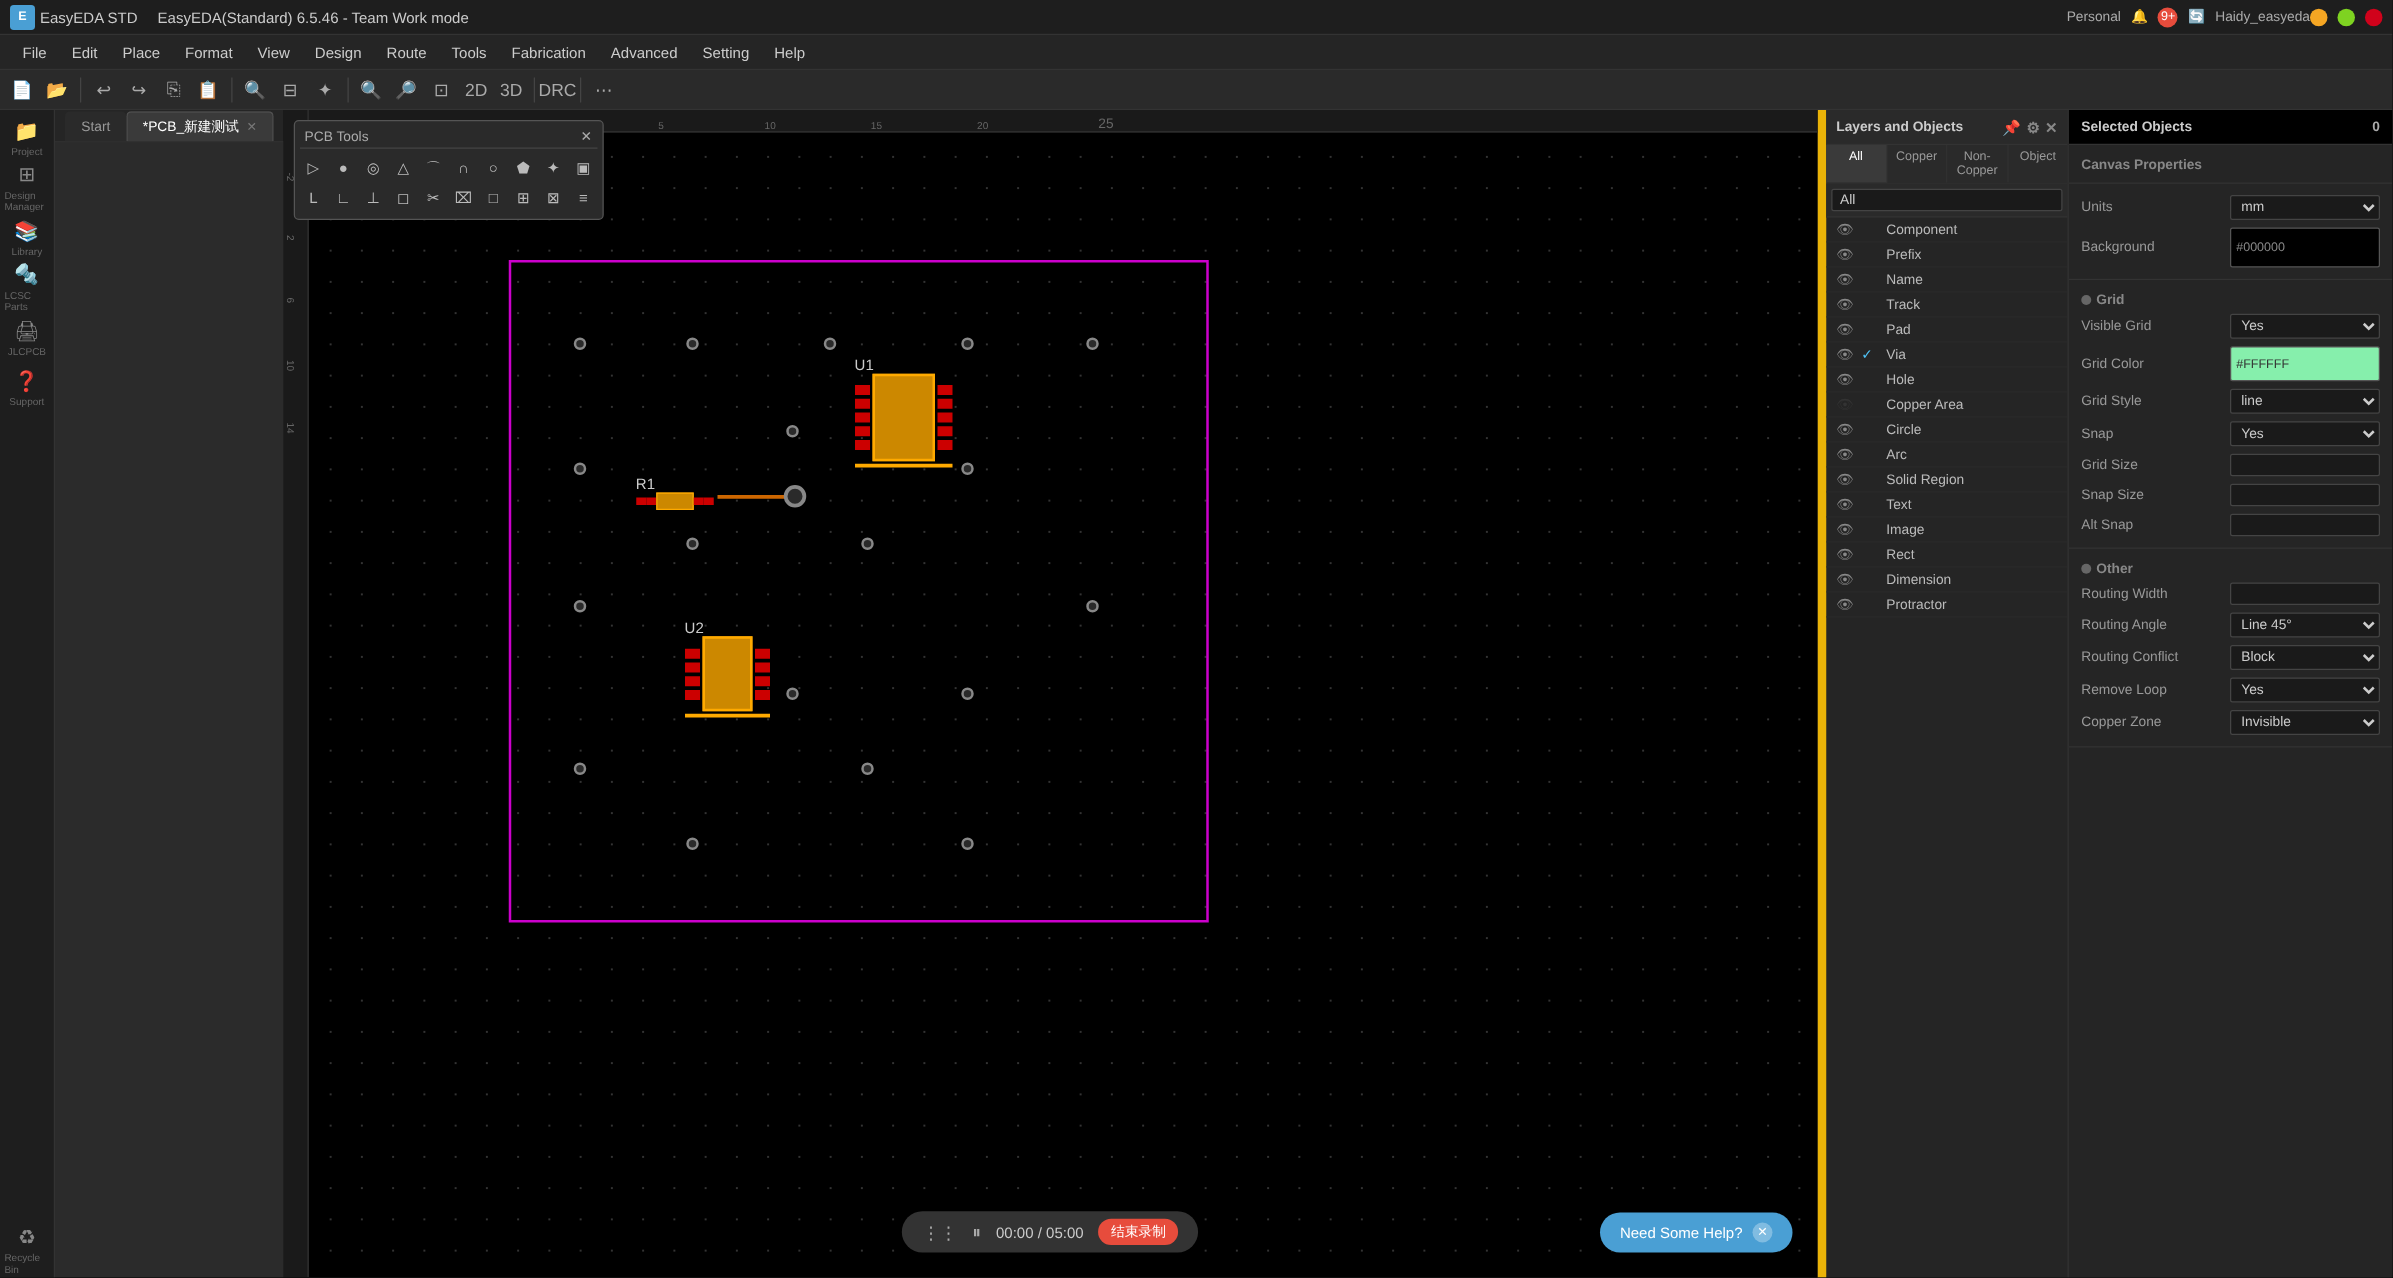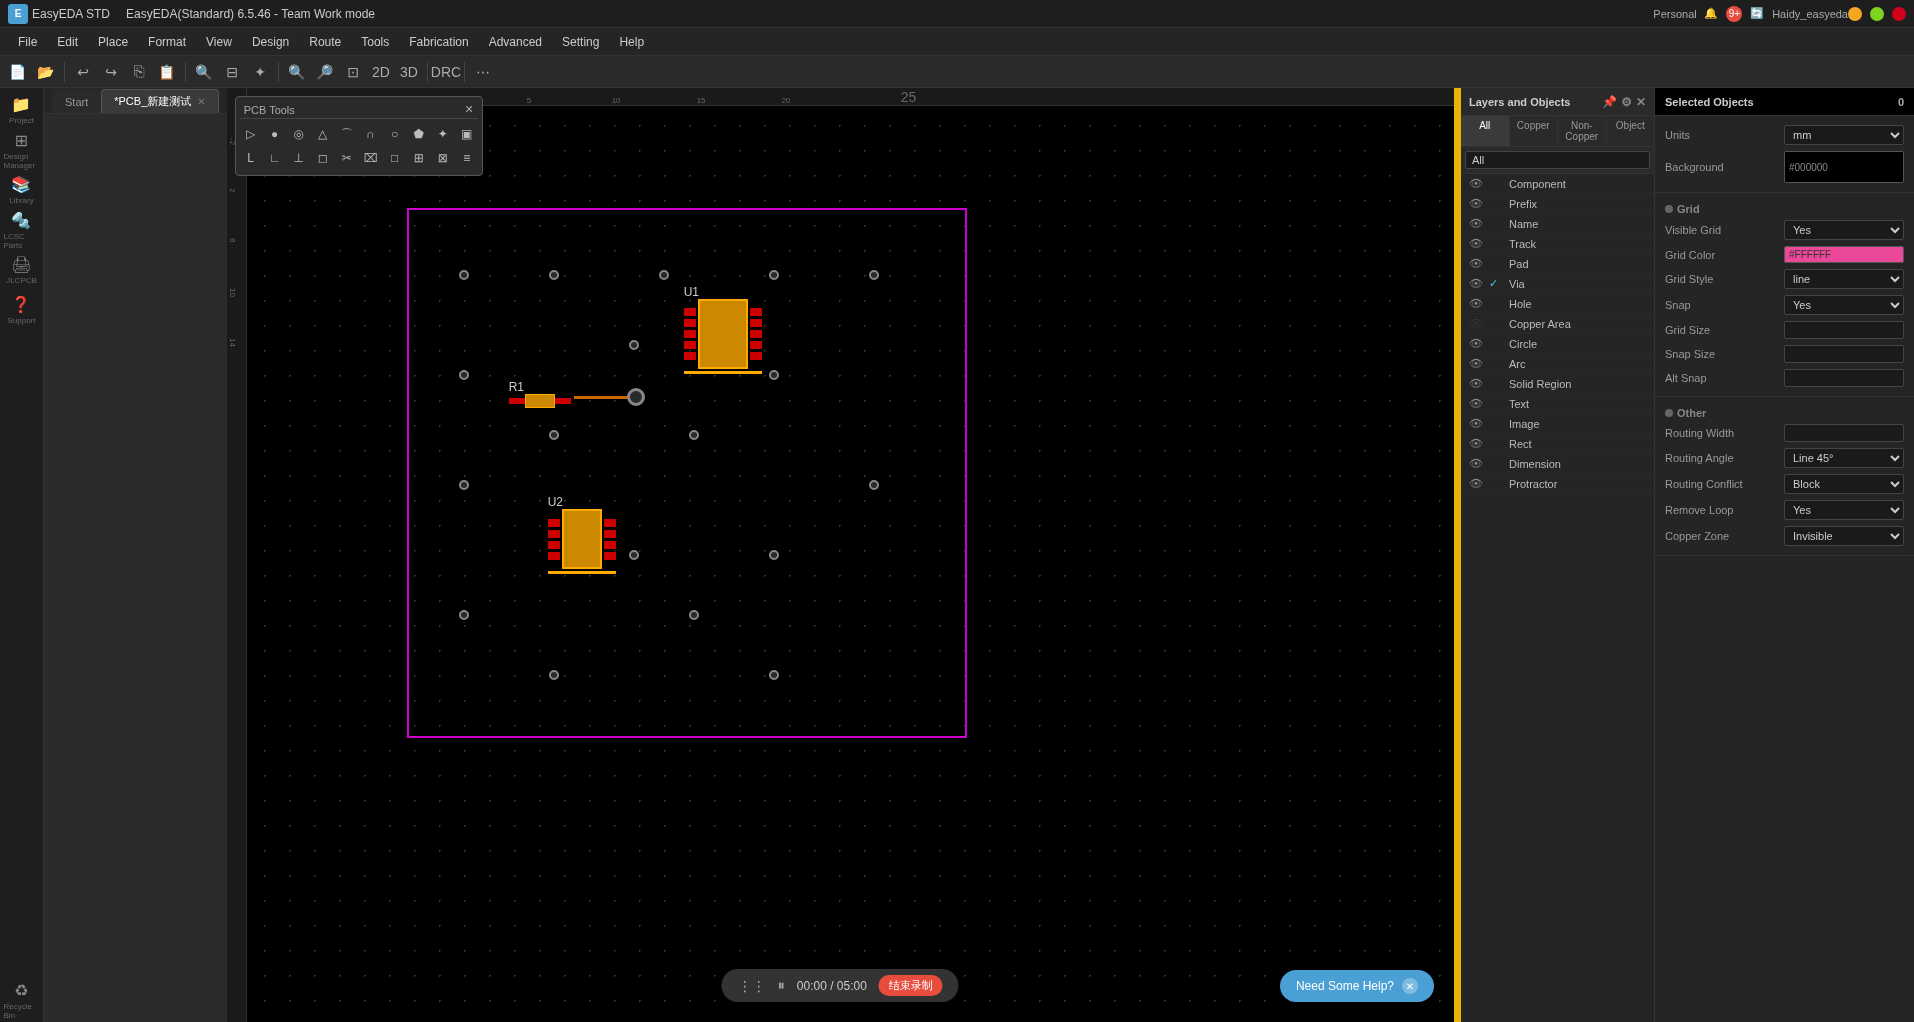--- a/index.html
+++ b/index.html
@@ -437,21 +437,21 @@
       <div id="canvas-bg"></div>
 
       <div id="ruler-h">
         <div style="position:absolute; left:0; top:0; right:0; bottom:0; display:flex; align-items:flex-end; padding:0 0 0 8px;">
           <span style="font-size:8px; color:#666; position:absolute; left:120px">-5</span>
           <span style="font-size:8px; color:#666; position:absolute; left:200px">0</span>
           <span style="font-size:8px; color:#666; position:absolute; left:280px">5</span>
           <span style="font-size:8px; color:#666; position:absolute; left:365px">10</span>
           <span style="font-size:8px; color:#666; position:absolute; left:450px">15</span>
           <span style="font-size:8px; color:#666; position:absolute; left:535px">20</span>
-          <span style="font-size:14px; color:#666; position:absolute; left:654px">25</span>
+          <span style="font-size:11px; color:#666; position:absolute; left:632px">25</span>
         </div>
       </div>
 
       <div id="ruler-v">
         <span style="font-size:8px; color:#666; position:absolute; top:50px; left:1px; writing-mode:vertical-lr;">-2</span>
         <span style="font-size:8px; color:#666; position:absolute; top:100px; left:1px; writing-mode:vertical-lr;">2</span>
         <span style="font-size:8px; color:#666; position:absolute; top:150px; left:1px; writing-mode:vertical-lr;">6</span>
         <span style="font-size:8px; color:#666; position:absolute; top:200px; left:1px; writing-mode:vertical-lr;">10</span>
         <span style="font-size:8px; color:#666; position:absolute; top:250px; left:1px; writing-mode:vertical-lr;">14</span>
       </div>
@@ -688,20 +688,23 @@
       </div>
     </div>
   </div>
 
   <div id="right-panel">
     <div id="right-panel-header">
       <span>Selected Objects</span>
       <span class="selected-count">0</span>
     </div>
 
+    <div class="prop-section">
+      <div class="section-title">Canvas Properties</div>
+    </div>
 
     <div class="prop-section">
       <div class="prop-row">
         <span class="prop-label">Units</span>
         <select class="prop-select">
           <option>mm</option>
           <option>mil</option>
           <option>inch</option>
         </select>
       </div>
@@ -720,21 +723,21 @@
       </div>
       <div class="prop-row">
         <span class="prop-label">Visible Grid</span>
         <select class="prop-select">
           <option>Yes</option>
           <option>No</option>
         </select>
       </div>
       <div class="prop-row">
         <span class="prop-label">Grid Color</span>
-        <div class="prop-color white" style="background:#ec4899; width:120px; height:17px; border:1px solid #555; border-radius:2px; display:flex; align-items:center; padding:0 4px;">
+        <div class="prop-color white" style="background:#86efac; width:120px; height:28px; border:1px solid #555; border-radius:2px; display:flex; align-items:center; padding:0 4px;">
           <span style="color:#333; font-size:10px;">#FFFFFF</span>
         </div>
       </div>
       <div class="prop-row">
         <span class="prop-label">Grid Style</span>
         <select class="prop-select">
           <option>line</option>
           <option>dot</option>
         </select>
       </div>

